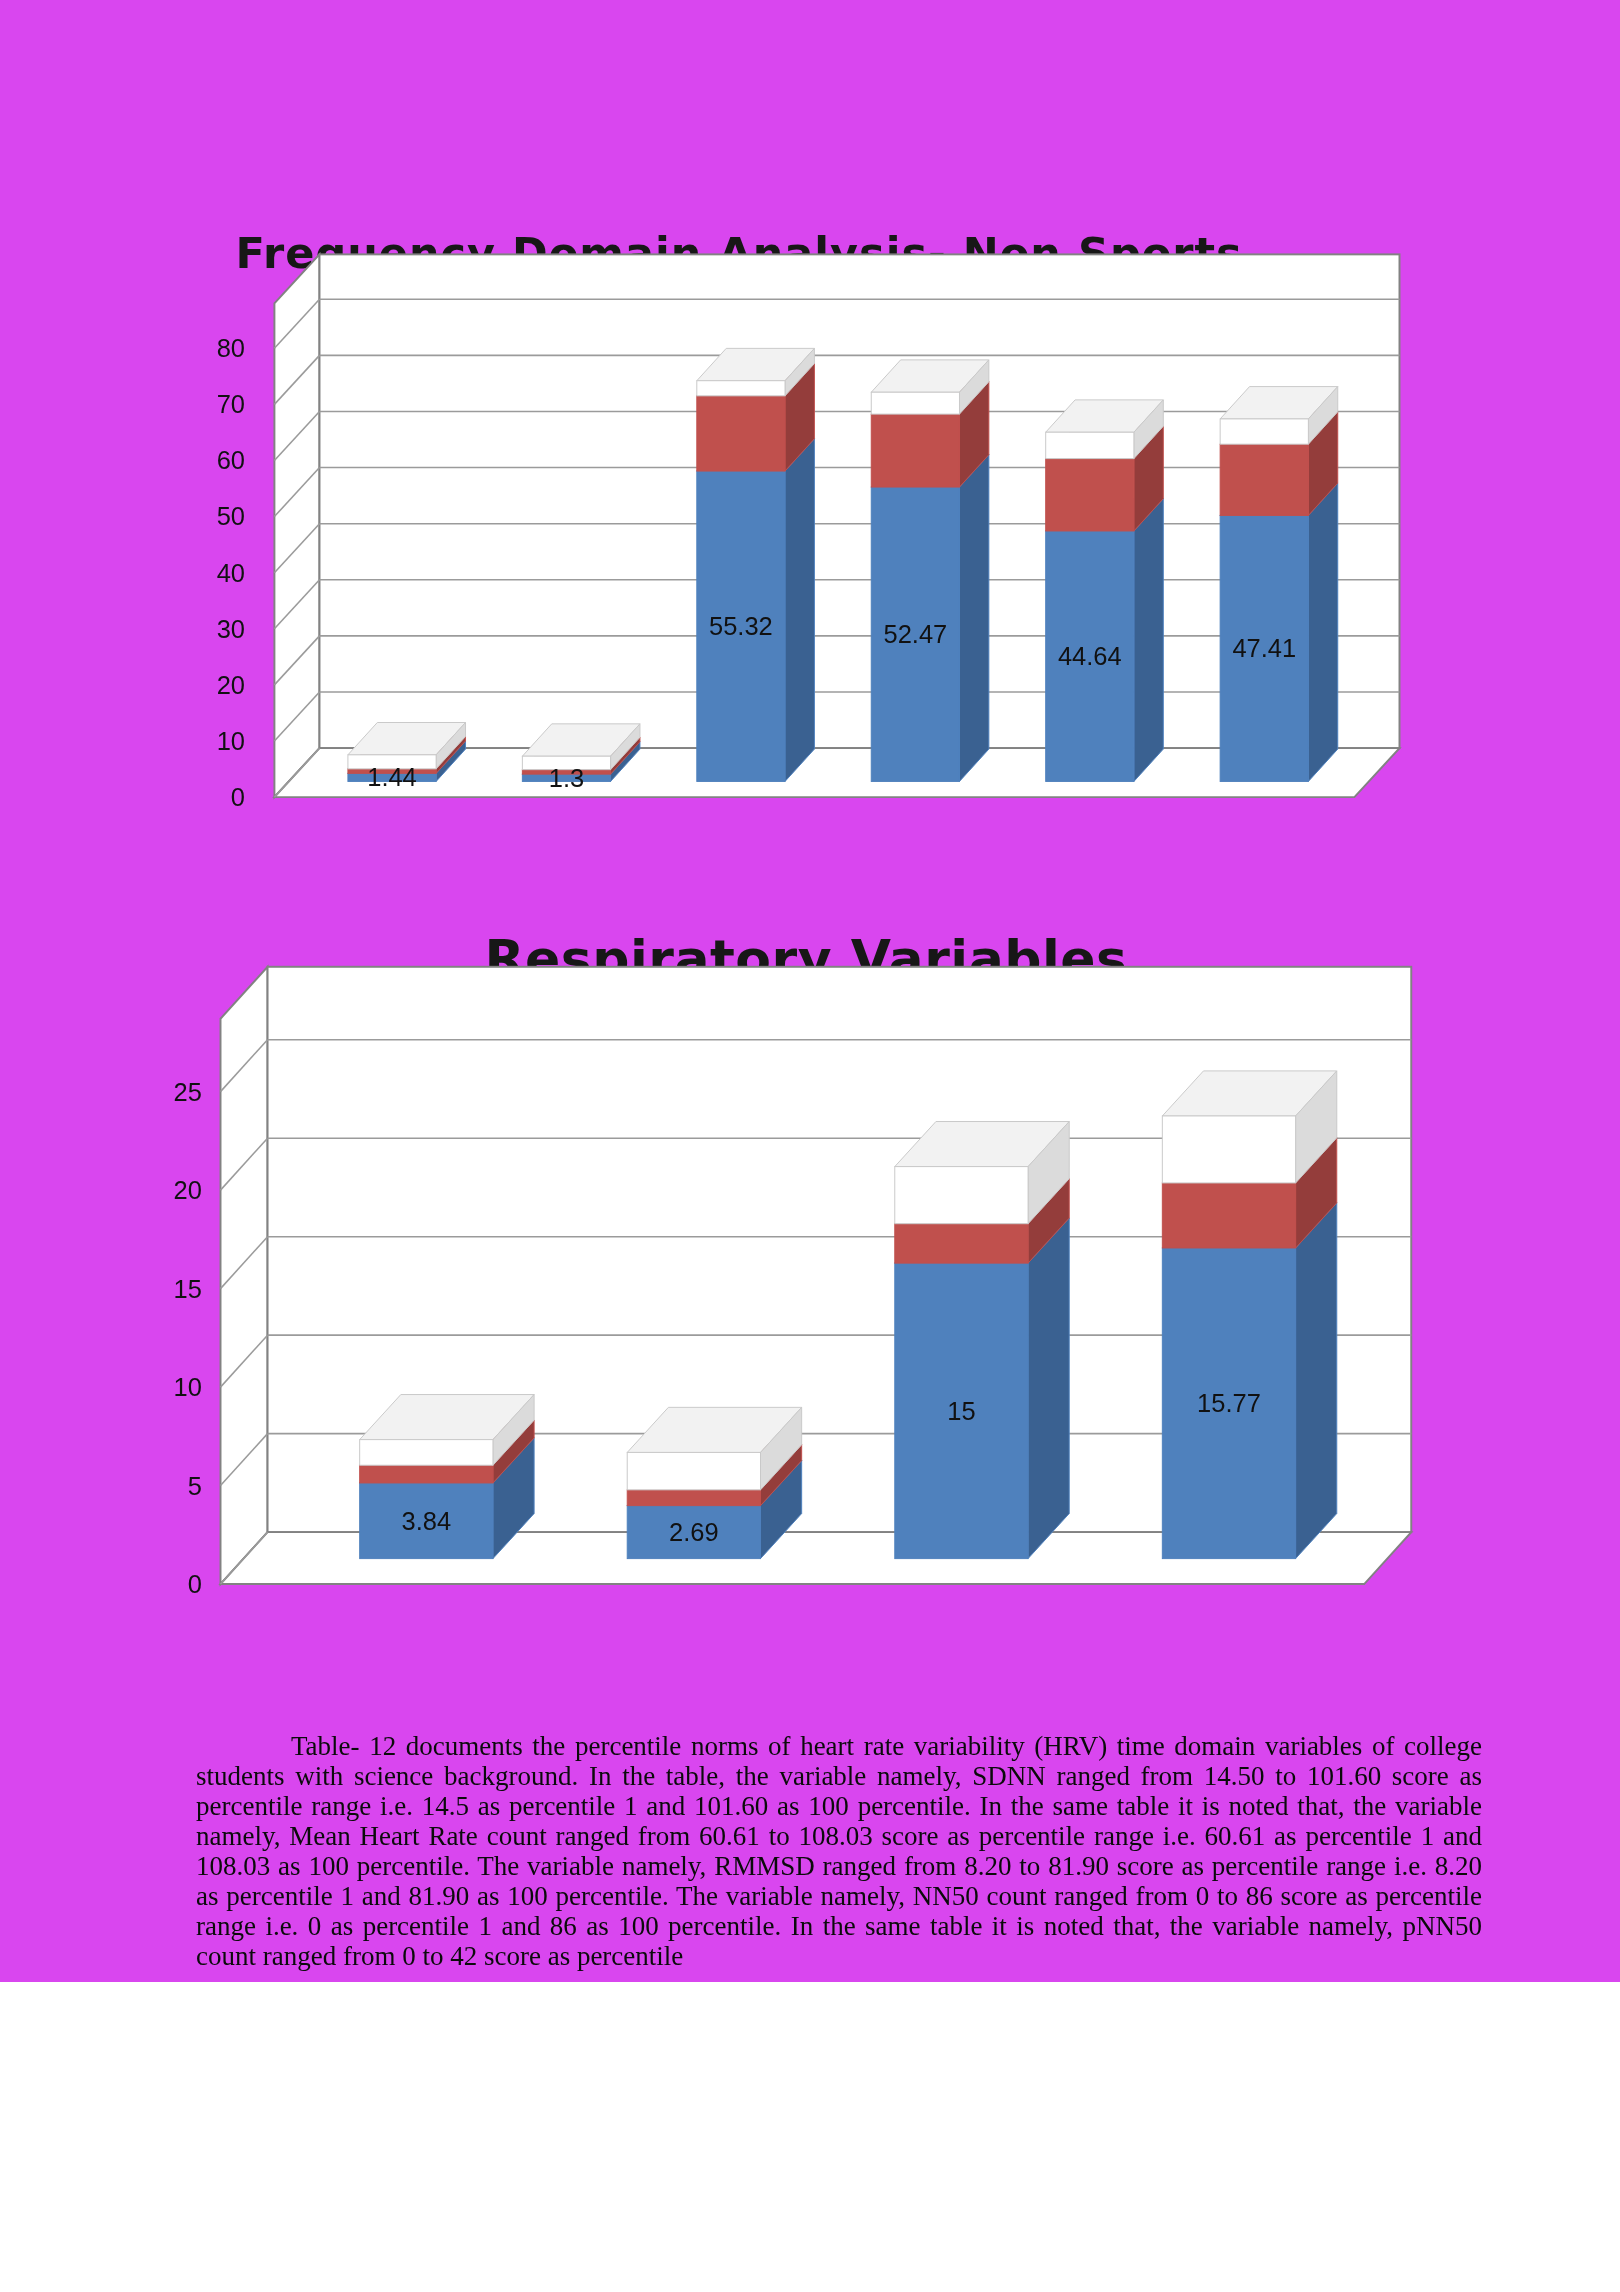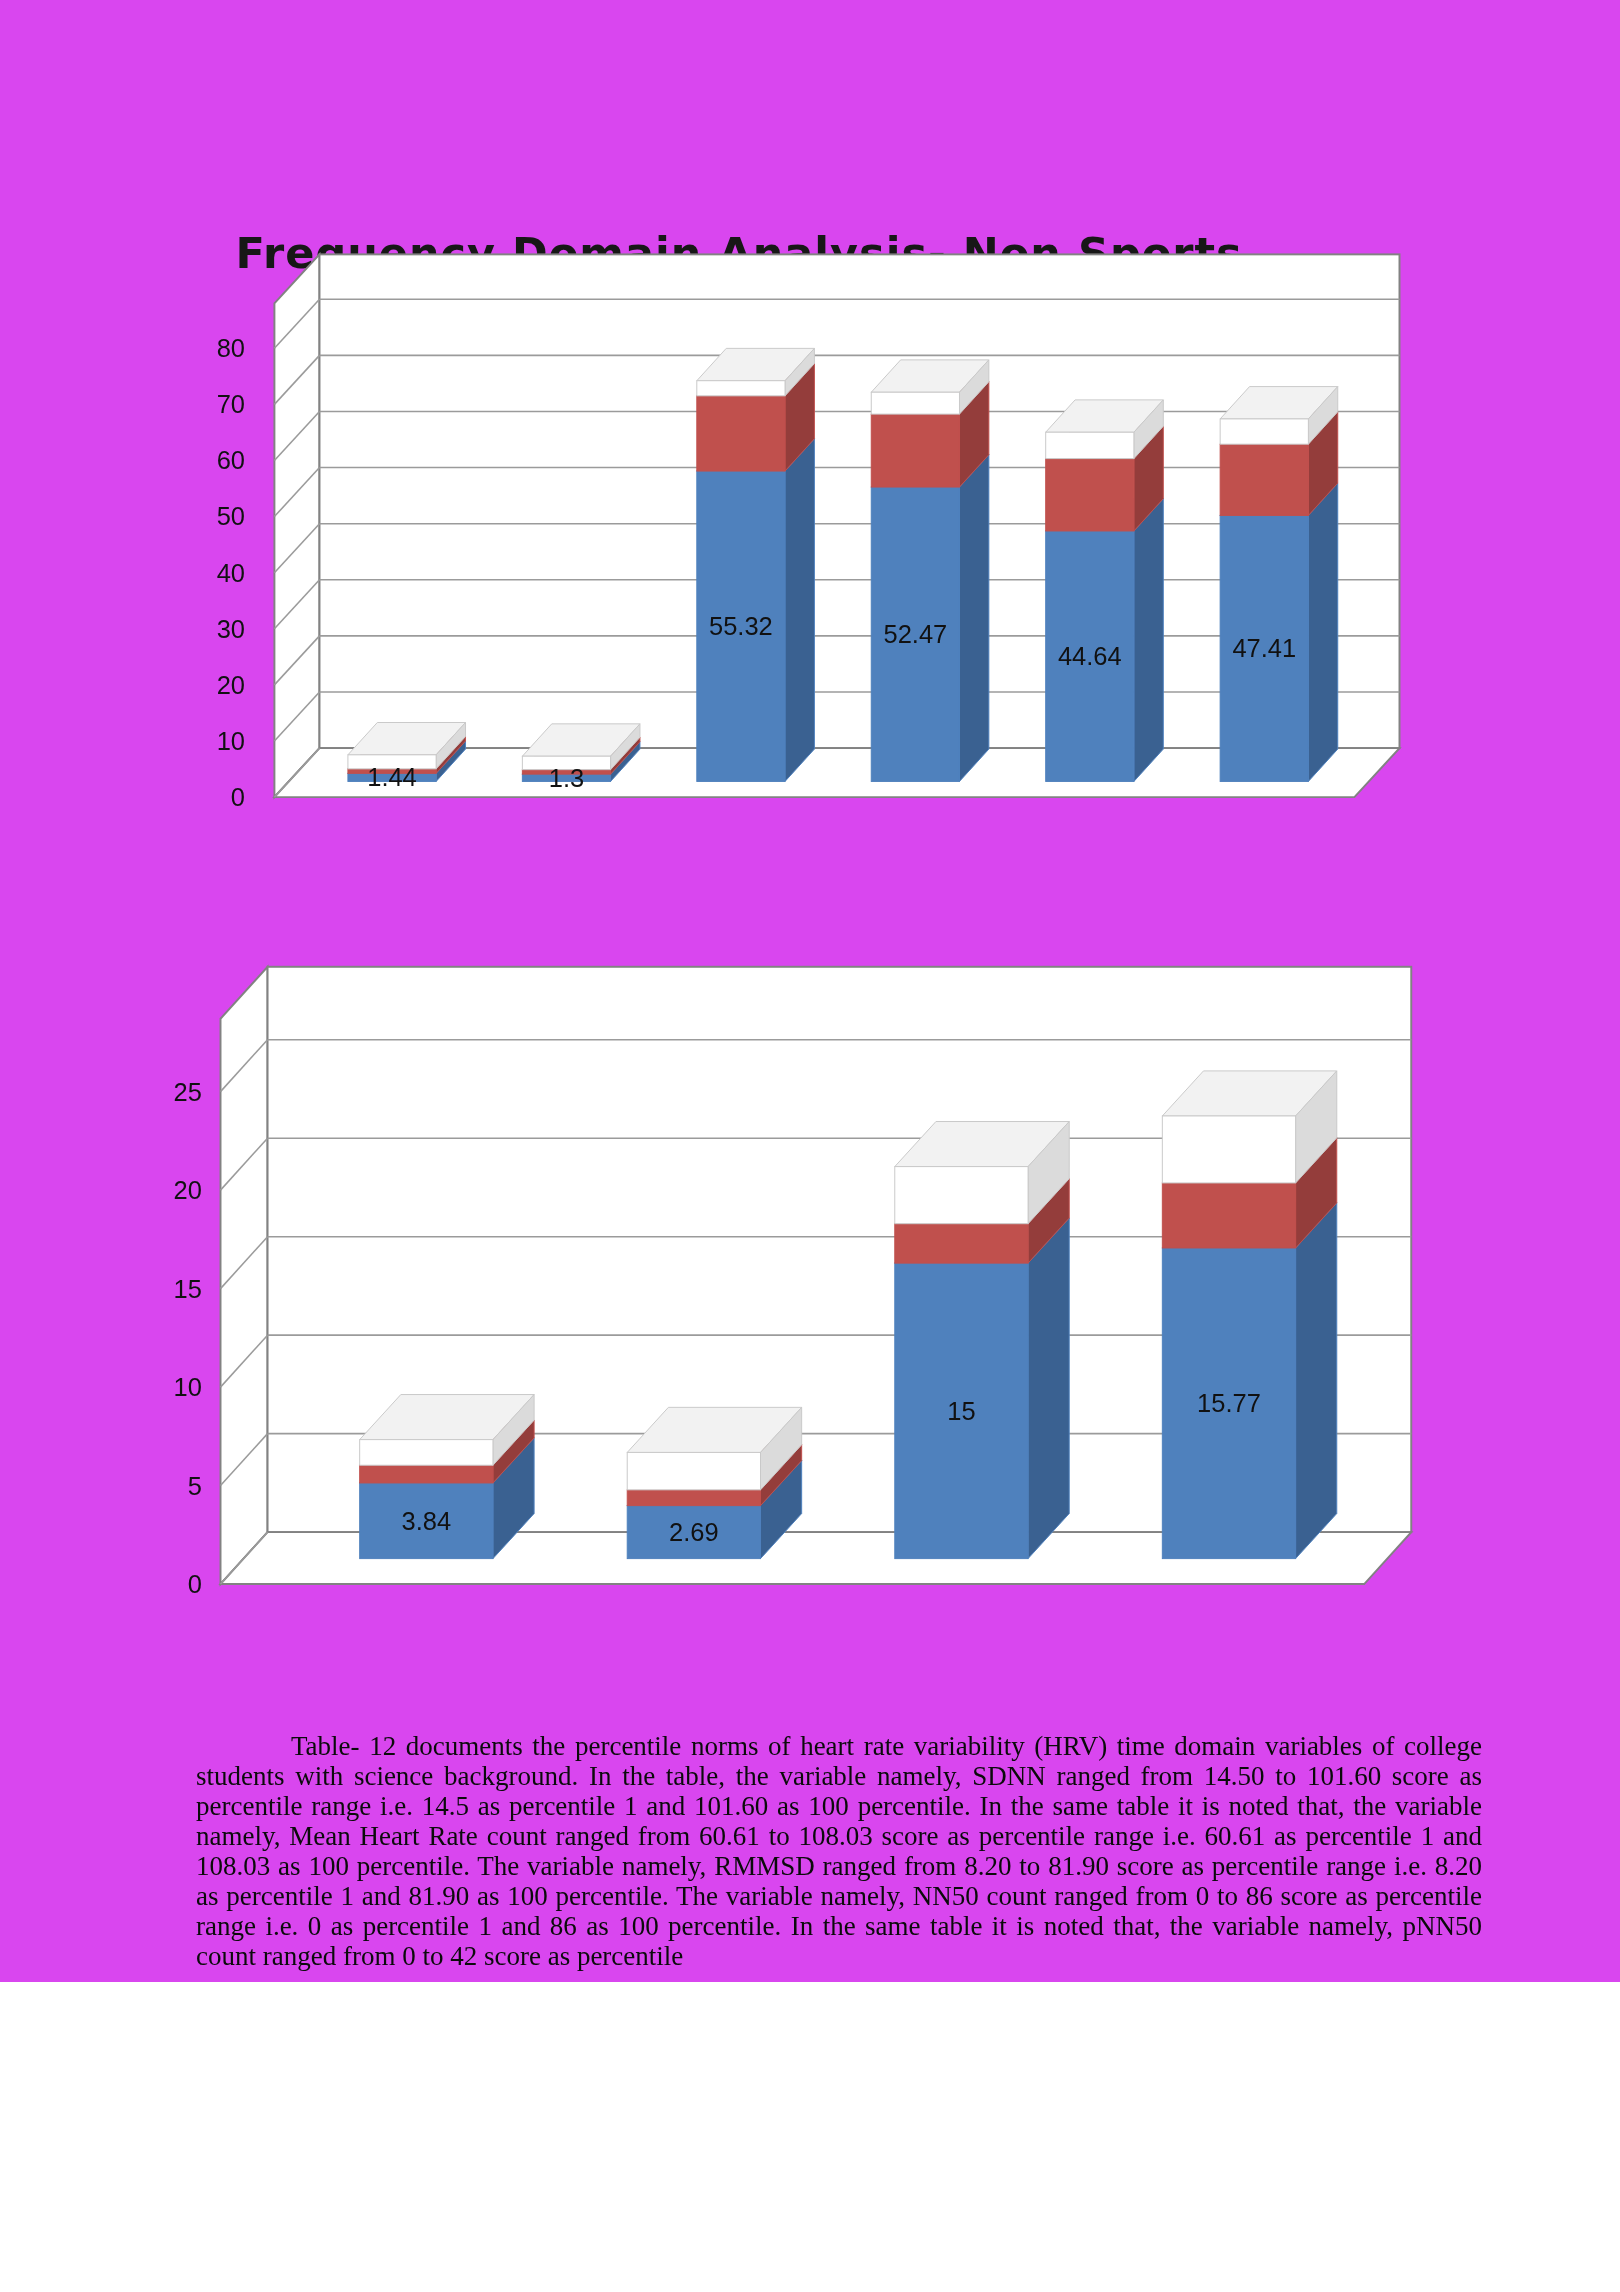--- a/index.html
+++ b/index.html
@@ -31,20 +31,21 @@
     color:#0b0b0b;
   }
 </style>
 </head>
 <body>
 
 <div class="page">
 
   <div id="chart1-title" class="chart-title">Frequency Domain Analysis- Non Sports</div>
 
+  <div id="chart2-title" class="chart-title">Respiratory Variables</div>
 
   <svg id="charts-svg" width="1620" height="2293" viewBox="0 0 1653 2339">
       <polygon points="280,813 280,309.20000000000005 326,259.20000000000005 326,763" fill="#FFFFFF" stroke="#828282" stroke-width="2"></polygon>
       <rect x="326" y="259.20000000000005" width="1102" height="503.79999999999995" fill="#FFFFFF" stroke="#828282" stroke-width="2"></rect>
       <polygon points="280,813 1382,813 1428,763 326,763" fill="#FFFFFF" stroke="#828282" stroke-width="2"></polygon>
       <line x1="280" y1="813" x2="326" y2="763" stroke="#9B9B9B" stroke-width="1.6"></line>
       <text x="250" y="813" text-anchor="end" dy="0.35em" font-size="26" fill="#111111" font-family="&quot;Liberation Sans&quot;,sans-serif">0</text>
       <line x1="280" y1="755.75" x2="326" y2="705.75" stroke="#9B9B9B" stroke-width="1.6"></line>
       <line x1="326" y1="705.75" x2="1428" y2="705.75" stroke="#9B9B9B" stroke-width="1.6"></line>
       <text x="250" y="755.75" text-anchor="end" dy="0.35em" font-size="26" fill="#111111" font-family="&quot;Liberation Sans&quot;,sans-serif">10</text>

